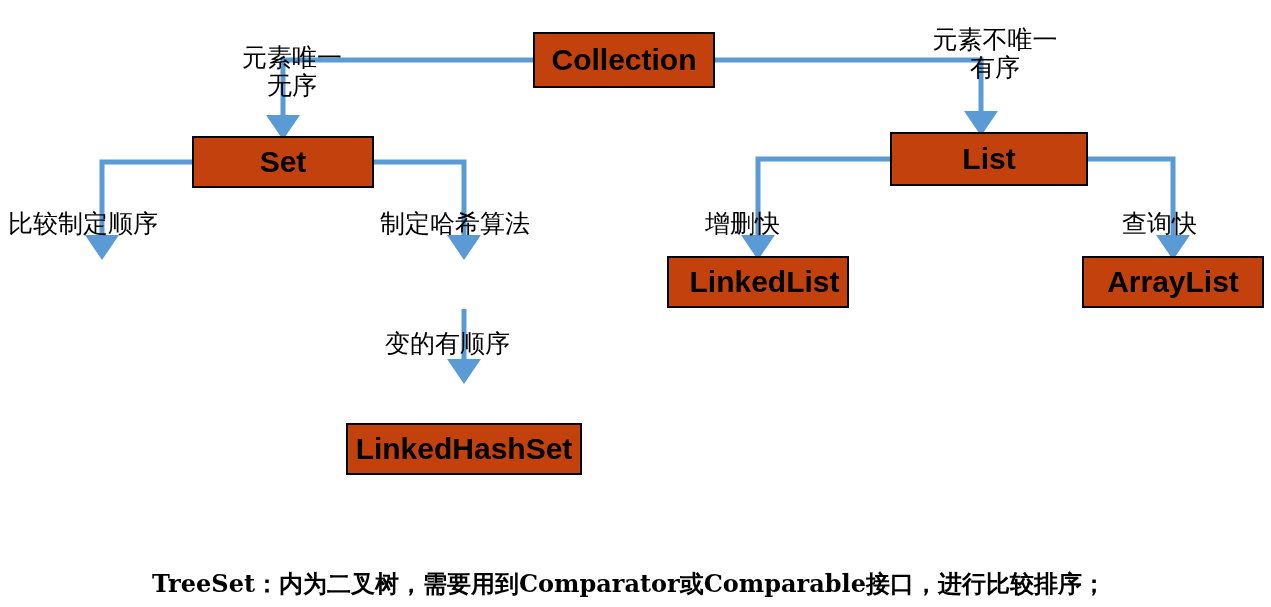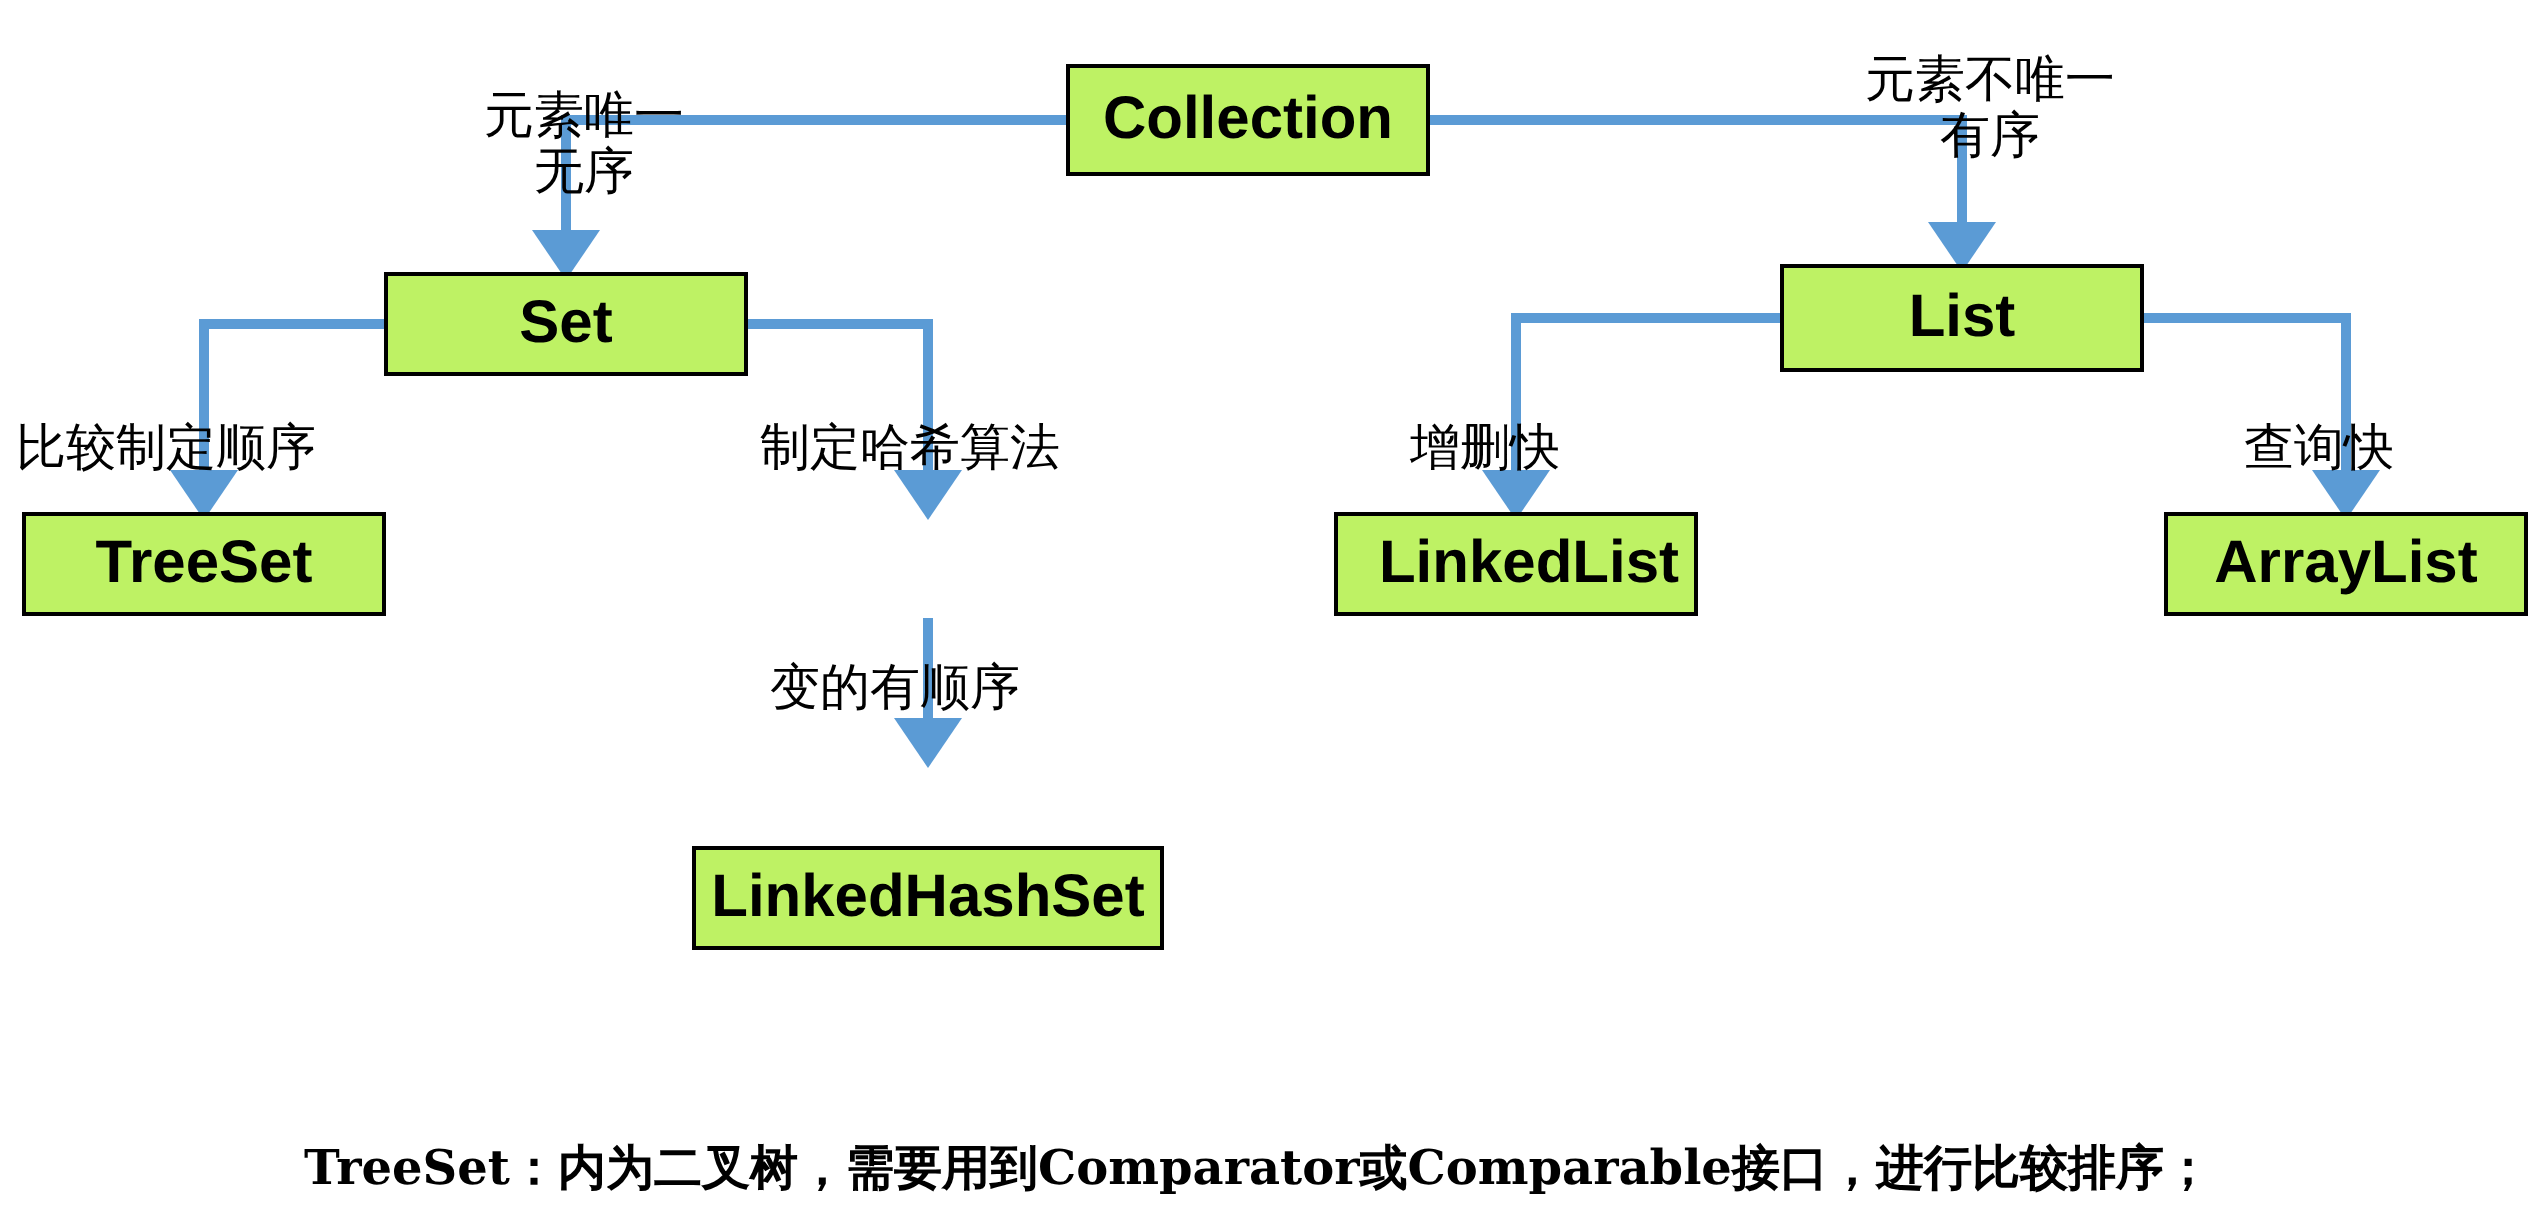--- a/index.html
+++ b/index.html
@@ -20,21 +20,21 @@
     left: 0;
     top: 0;
     width: 1271px;
     height: 607px;
     pointer-events: none;
   }
   .node {
     position: absolute;
     box-sizing: border-box;
     border: 2px solid #000000;
-    background: #bef264;
+    background: #c2410c;
     display: flex;
     align-items: center;
     justify-content: center;
     color: #000000;
     font-weight: 600;
     font-size: 30px;
     letter-spacing: 0px;
     line-height: 1;
     z-index: 2;
   }
@@ -87,27 +87,24 @@
   </svg>
 
   <div class="node" style="left:533px; top:32px; width:182px; height:56px;">
     <span>Collection</span>
   </div>
 
   <div class="node" style="left:192px; top:136px; width:182px; height:52px;">
     <span>Set</span>
   </div>
 
-  <div class="node" style="left:890px; top:132px; width:182px; height:54px;">
+  <div class="node" style="left:890px; top:132px; width:198px; height:54px;">
     <span>List</span>
   </div>
 
-  <div class="node" style="left:11px; top:256px; width:182px; height:52px;">
-    <span>TreeSet</span>
-  </div>
 
 
   <div class="node" style="left:667px; top:256px; width:182px; height:52px;padding-left:13px;">
     <span>LinkedList</span>
   </div>
 
   <div class="node" style="left:1082px; top:256px; width:182px; height:52px;">
     <span>ArrayList</span>
   </div>
 

